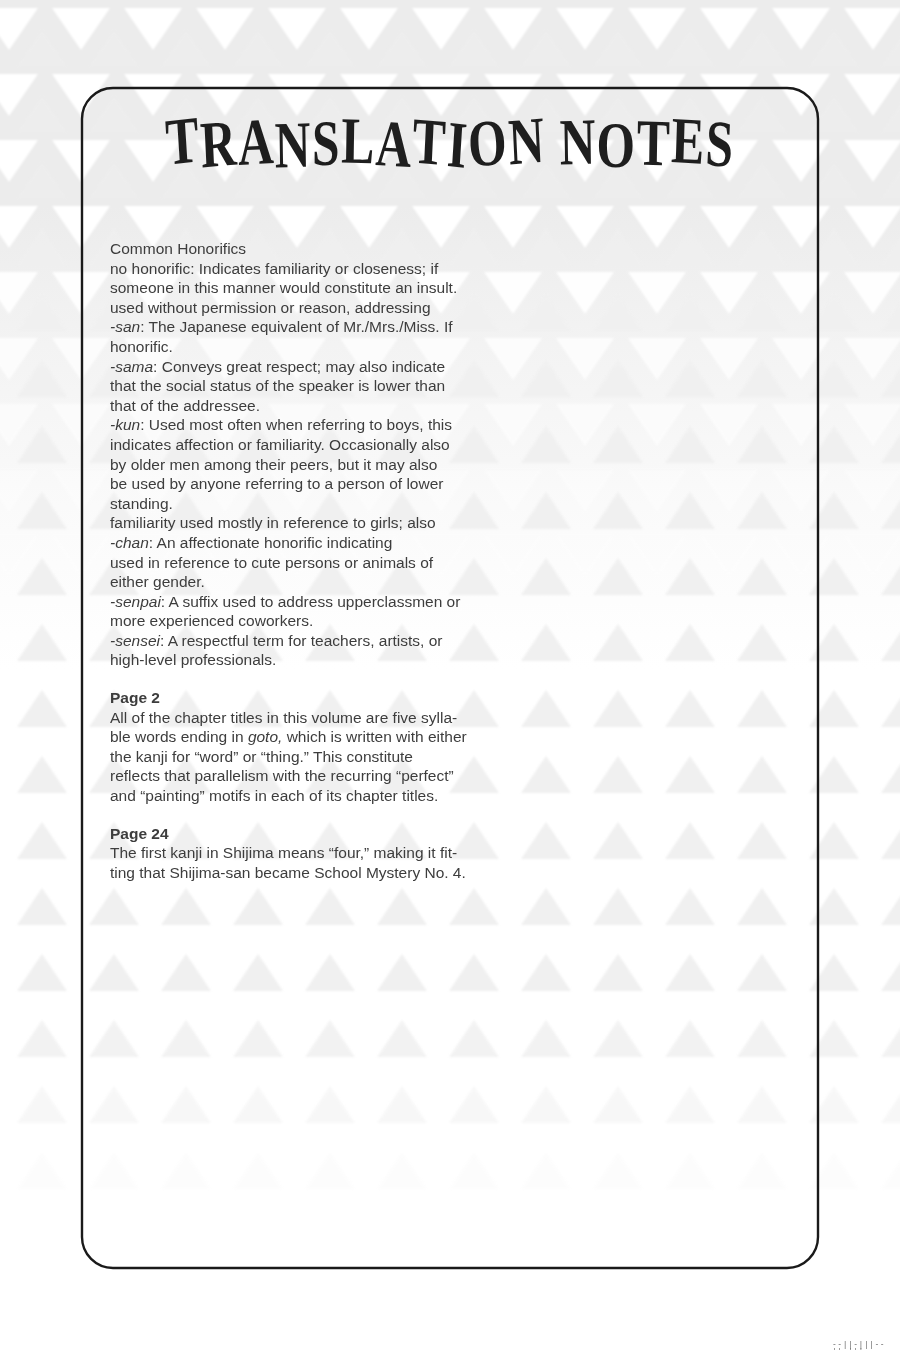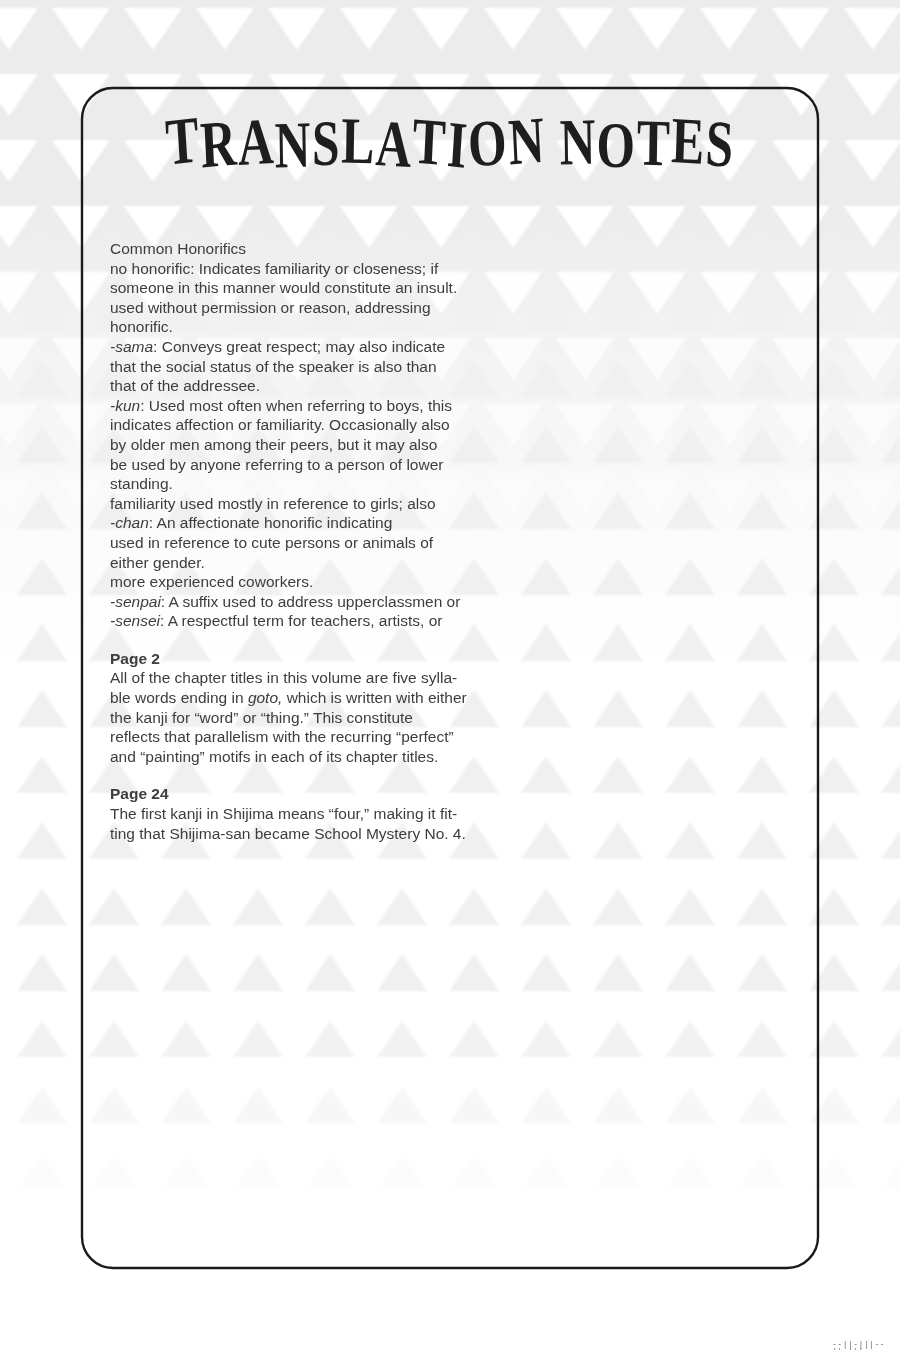--- a/index.html
+++ b/index.html
@@ -417,36 +417,38 @@
 
   <div class="title-wrap">
     <span class="title-inner" id="titleInner"><span class="title-char" style="transform: rotate(-4.8deg) translateY(-2px);">T</span><span class="title-char" style="transform: rotate(-3.6deg) translateY(1px);">R</span><span class="title-char" style="transform: rotate(-2.4deg) translateY(-1px);">A</span><span class="title-char" style="transform: rotate(-1.2deg) translateY(2px);">N</span><span class="title-char" style="transform: rotate(0deg) translateY(0px);">S</span><span class="title-char" style="transform: rotate(1.2deg) translateY(-2px);">L</span><span class="title-char" style="transform: rotate(2.4deg) translateY(1px);">A</span><span class="title-char" style="transform: rotate(3.6deg) translateY(-1px);">T</span><span class="title-char" style="transform: rotate(4.8deg) translateY(2px);">I</span><span class="title-char" style="transform: rotate(-4.8deg) translateY(0px);">O</span><span class="title-char" style="transform: rotate(-3.6deg) translateY(-2px);">N</span><span class="title-char" style="transform: rotate(-2.4deg) translateY(1px);"> </span><span class="title-char" style="transform: rotate(-1.2deg) translateY(-1px);">N</span><span class="title-char" style="transform: rotate(0deg) translateY(2px);">O</span><span class="title-char" style="transform: rotate(1.2deg) translateY(0px);">T</span><span class="title-char" style="transform: rotate(2.4deg) translateY(-2px);">E</span><span class="title-char" style="transform: rotate(3.6deg) translateY(1px);">S</span></span>
   </div>
 
   <div class="notes" id="notes">
       <div class="note-line"><span>Common Honorifics</span></div>
       <div class="note-line"><span>no honorific: Indicates familiarity or closeness; if</span></div>
       <div class="note-line"><span>someone in this manner would constitute an insult.</span></div>
       <div class="note-line"><span>used without permission or reason, addressing</span></div>
+      <div class="note-line"><em>-san</em><span>: The Japanese equivalent of Mr./Mrs./Miss. If</span></div>
       <div class="note-line"><span>honorific.</span></div>
       <div class="note-line"><em>-sama</em><span>: Conveys great respect; may also indicate</span></div>
-      <div class="note-line"><span>that the social status of the speaker is also than</span></div>
+      <div class="note-line"><span>that the social status of the speaker is lower than</span></div>
       <div class="note-line"><span>that of the addressee.</span></div>
       <div class="note-line"><em>-kun</em><span>: Used most often when referring to boys, this</span></div>
       <div class="note-line"><span>indicates affection or familiarity. Occasionally also</span></div>
       <div class="note-line"><span>by older men among their peers, but it may also</span></div>
       <div class="note-line"><span>be used by anyone referring to a person of lower</span></div>
       <div class="note-line"><span>standing.</span></div>
       <div class="note-line"><span>familiarity used mostly in reference to girls; also</span></div>
       <div class="note-line"><em>-chan</em><span>: An affectionate honorific indicating</span></div>
       <div class="note-line"><span>used in reference to cute persons or animals of</span></div>
       <div class="note-line"><span>either gender.</span></div>
+      <div class="note-line"><em>-senpai</em><span>: A suffix used to address upperclassmen or</span></div>
       <div class="note-line"><span>more experienced coworkers.</span></div>
-      <div class="note-line"><em>-senpai</em><span>: A suffix used to address upperclassmen or</span></div>
       <div class="note-line"><em>-sensei</em><span>: A respectful term for teachers, artists, or</span></div>
+      <div class="note-line"><span>high-level professionals.</span></div>
       <div class="note-heading">Page 2</div>
       <div class="note-line"><span>All of the chapter titles in this volume are five sylla-</span></div>
       <div class="note-line"><span>ble words ending in </span><em>goto,</em><span> which is written with either</span></div>
       <div class="note-line"><span>the kanji for “word” or “thing.” This constitute</span></div>
       <div class="note-line"><span>reflects that parallelism with the recurring “perfect”</span></div>
       <div class="note-line"><span>and “painting” motifs in each of its chapter titles.</span></div>
       <div class="note-heading">Page 24</div>
       <div class="note-line"><span>The first kanji in Shijima means “four,” making it fit-</span></div>
       <div class="note-line"><span>ting that Shijima-san became School Mystery No. 4.</span></div>
     </div>

